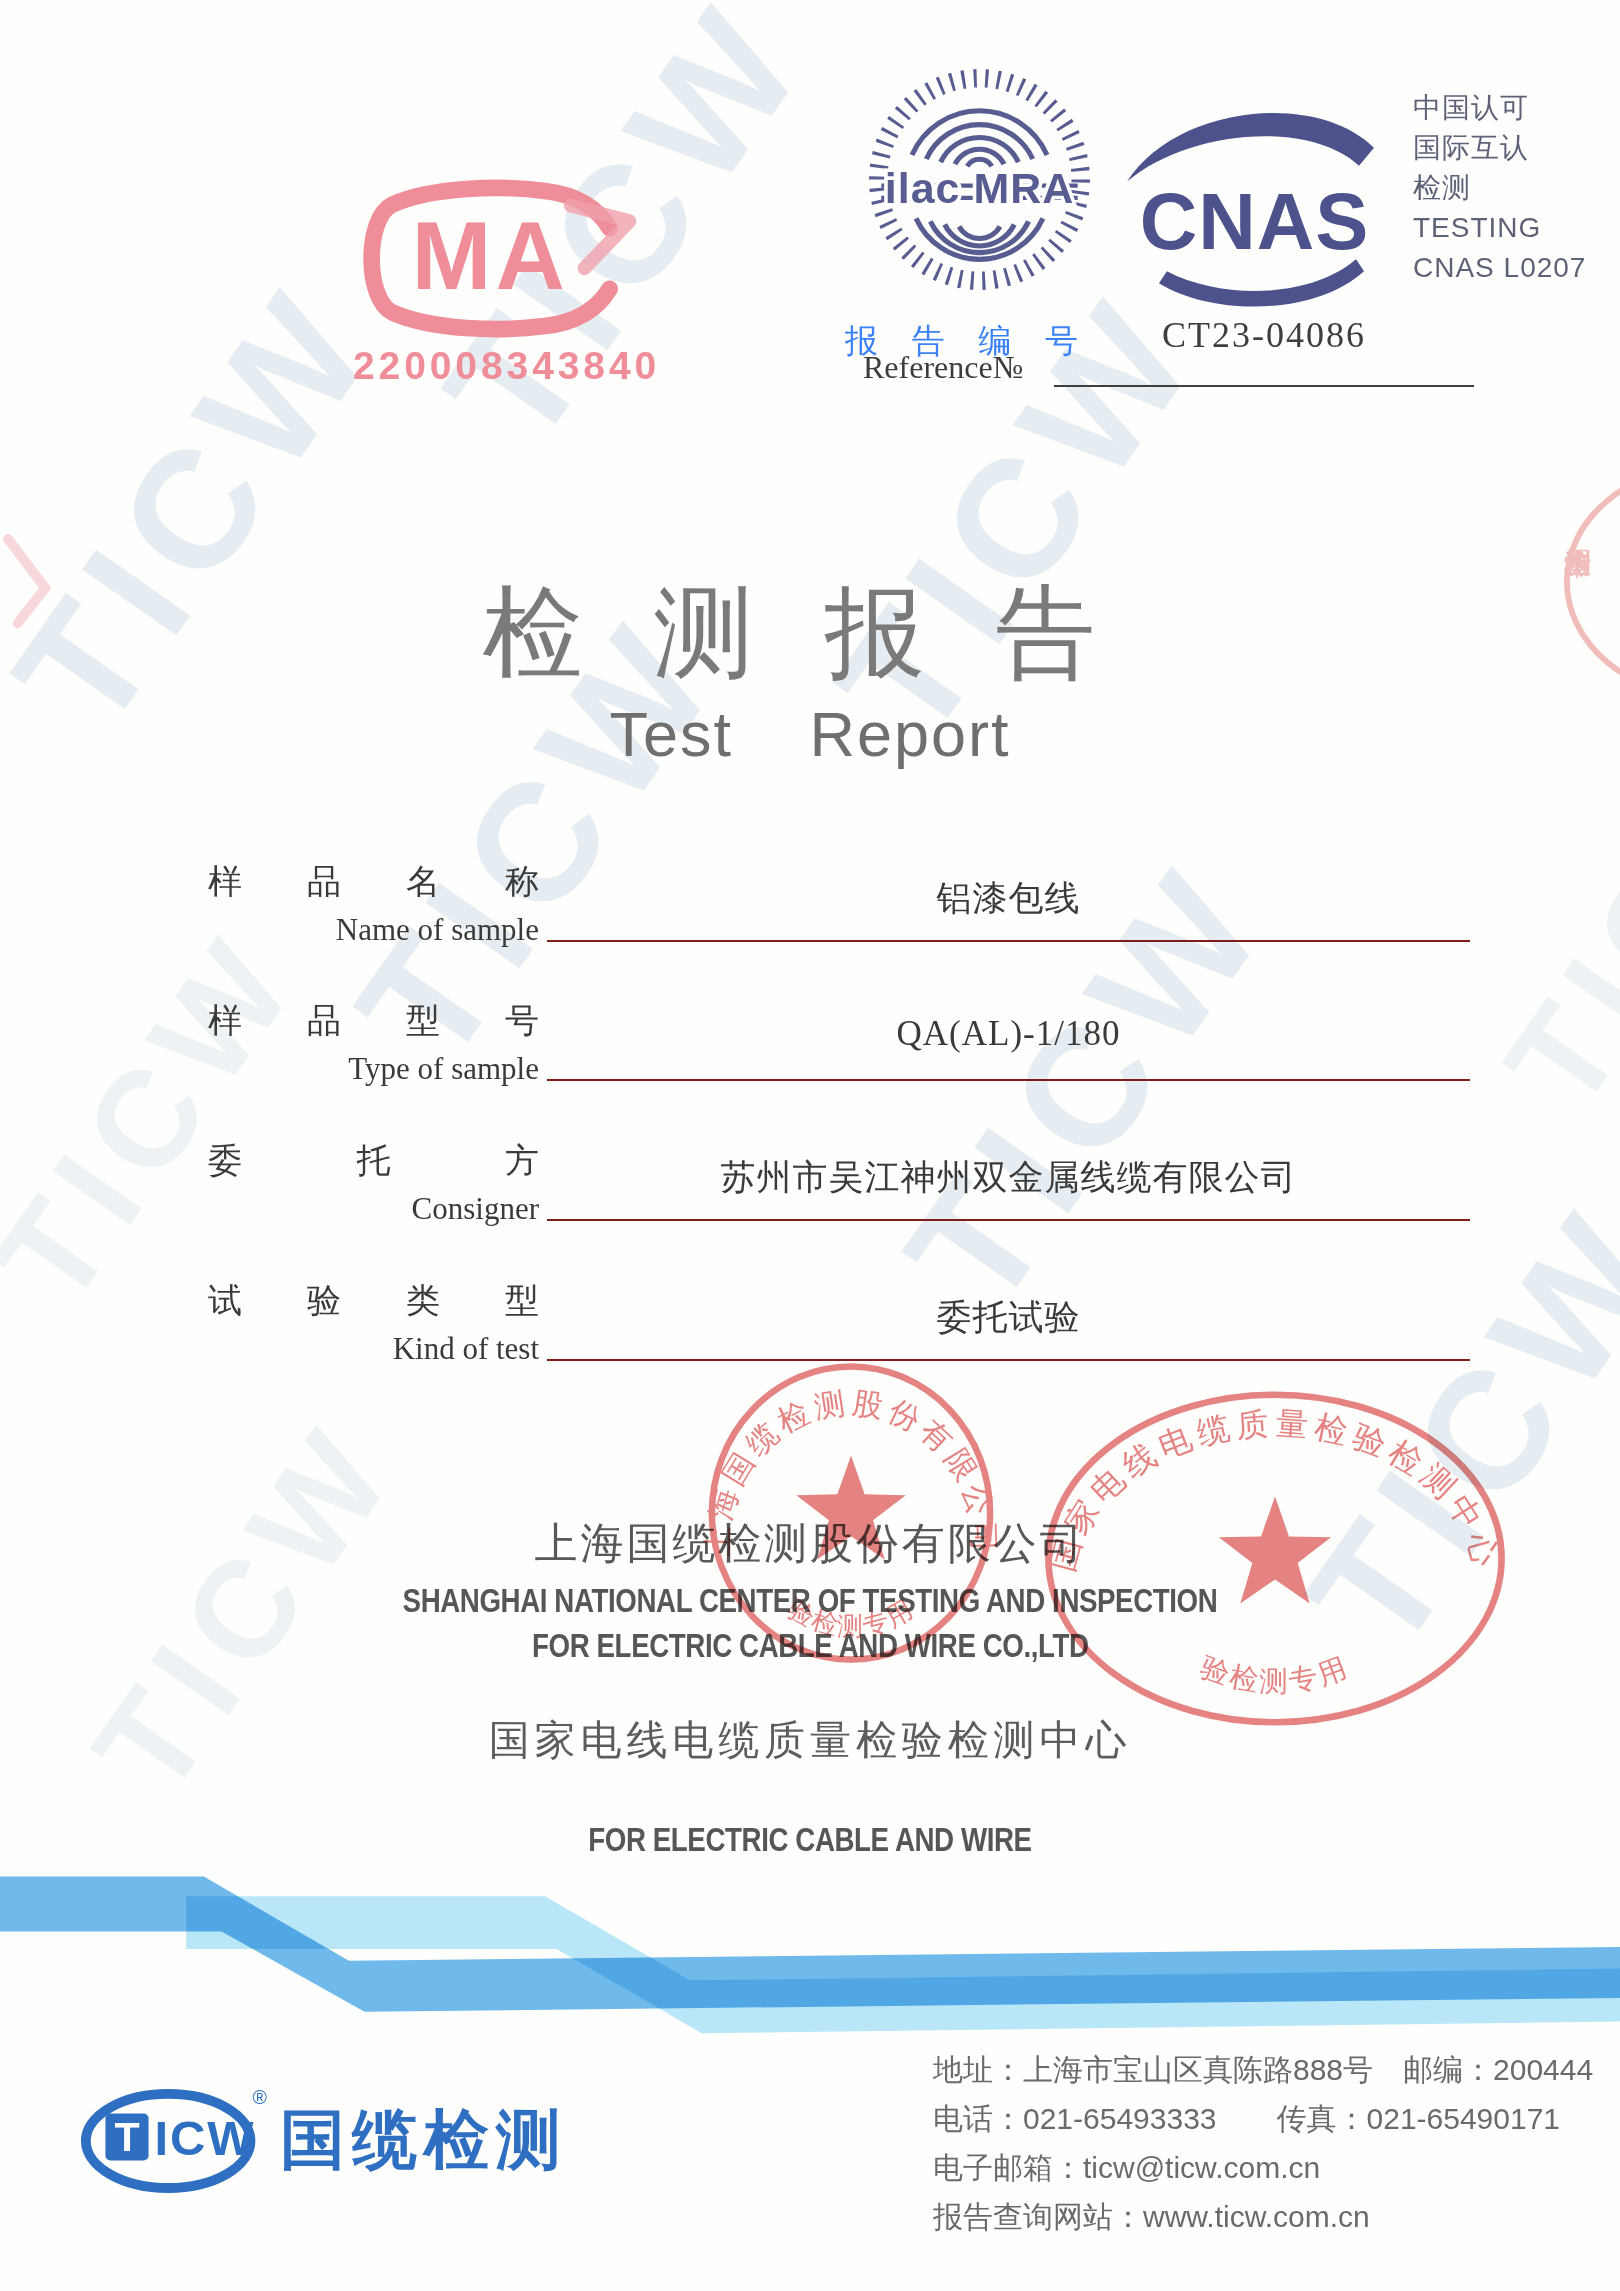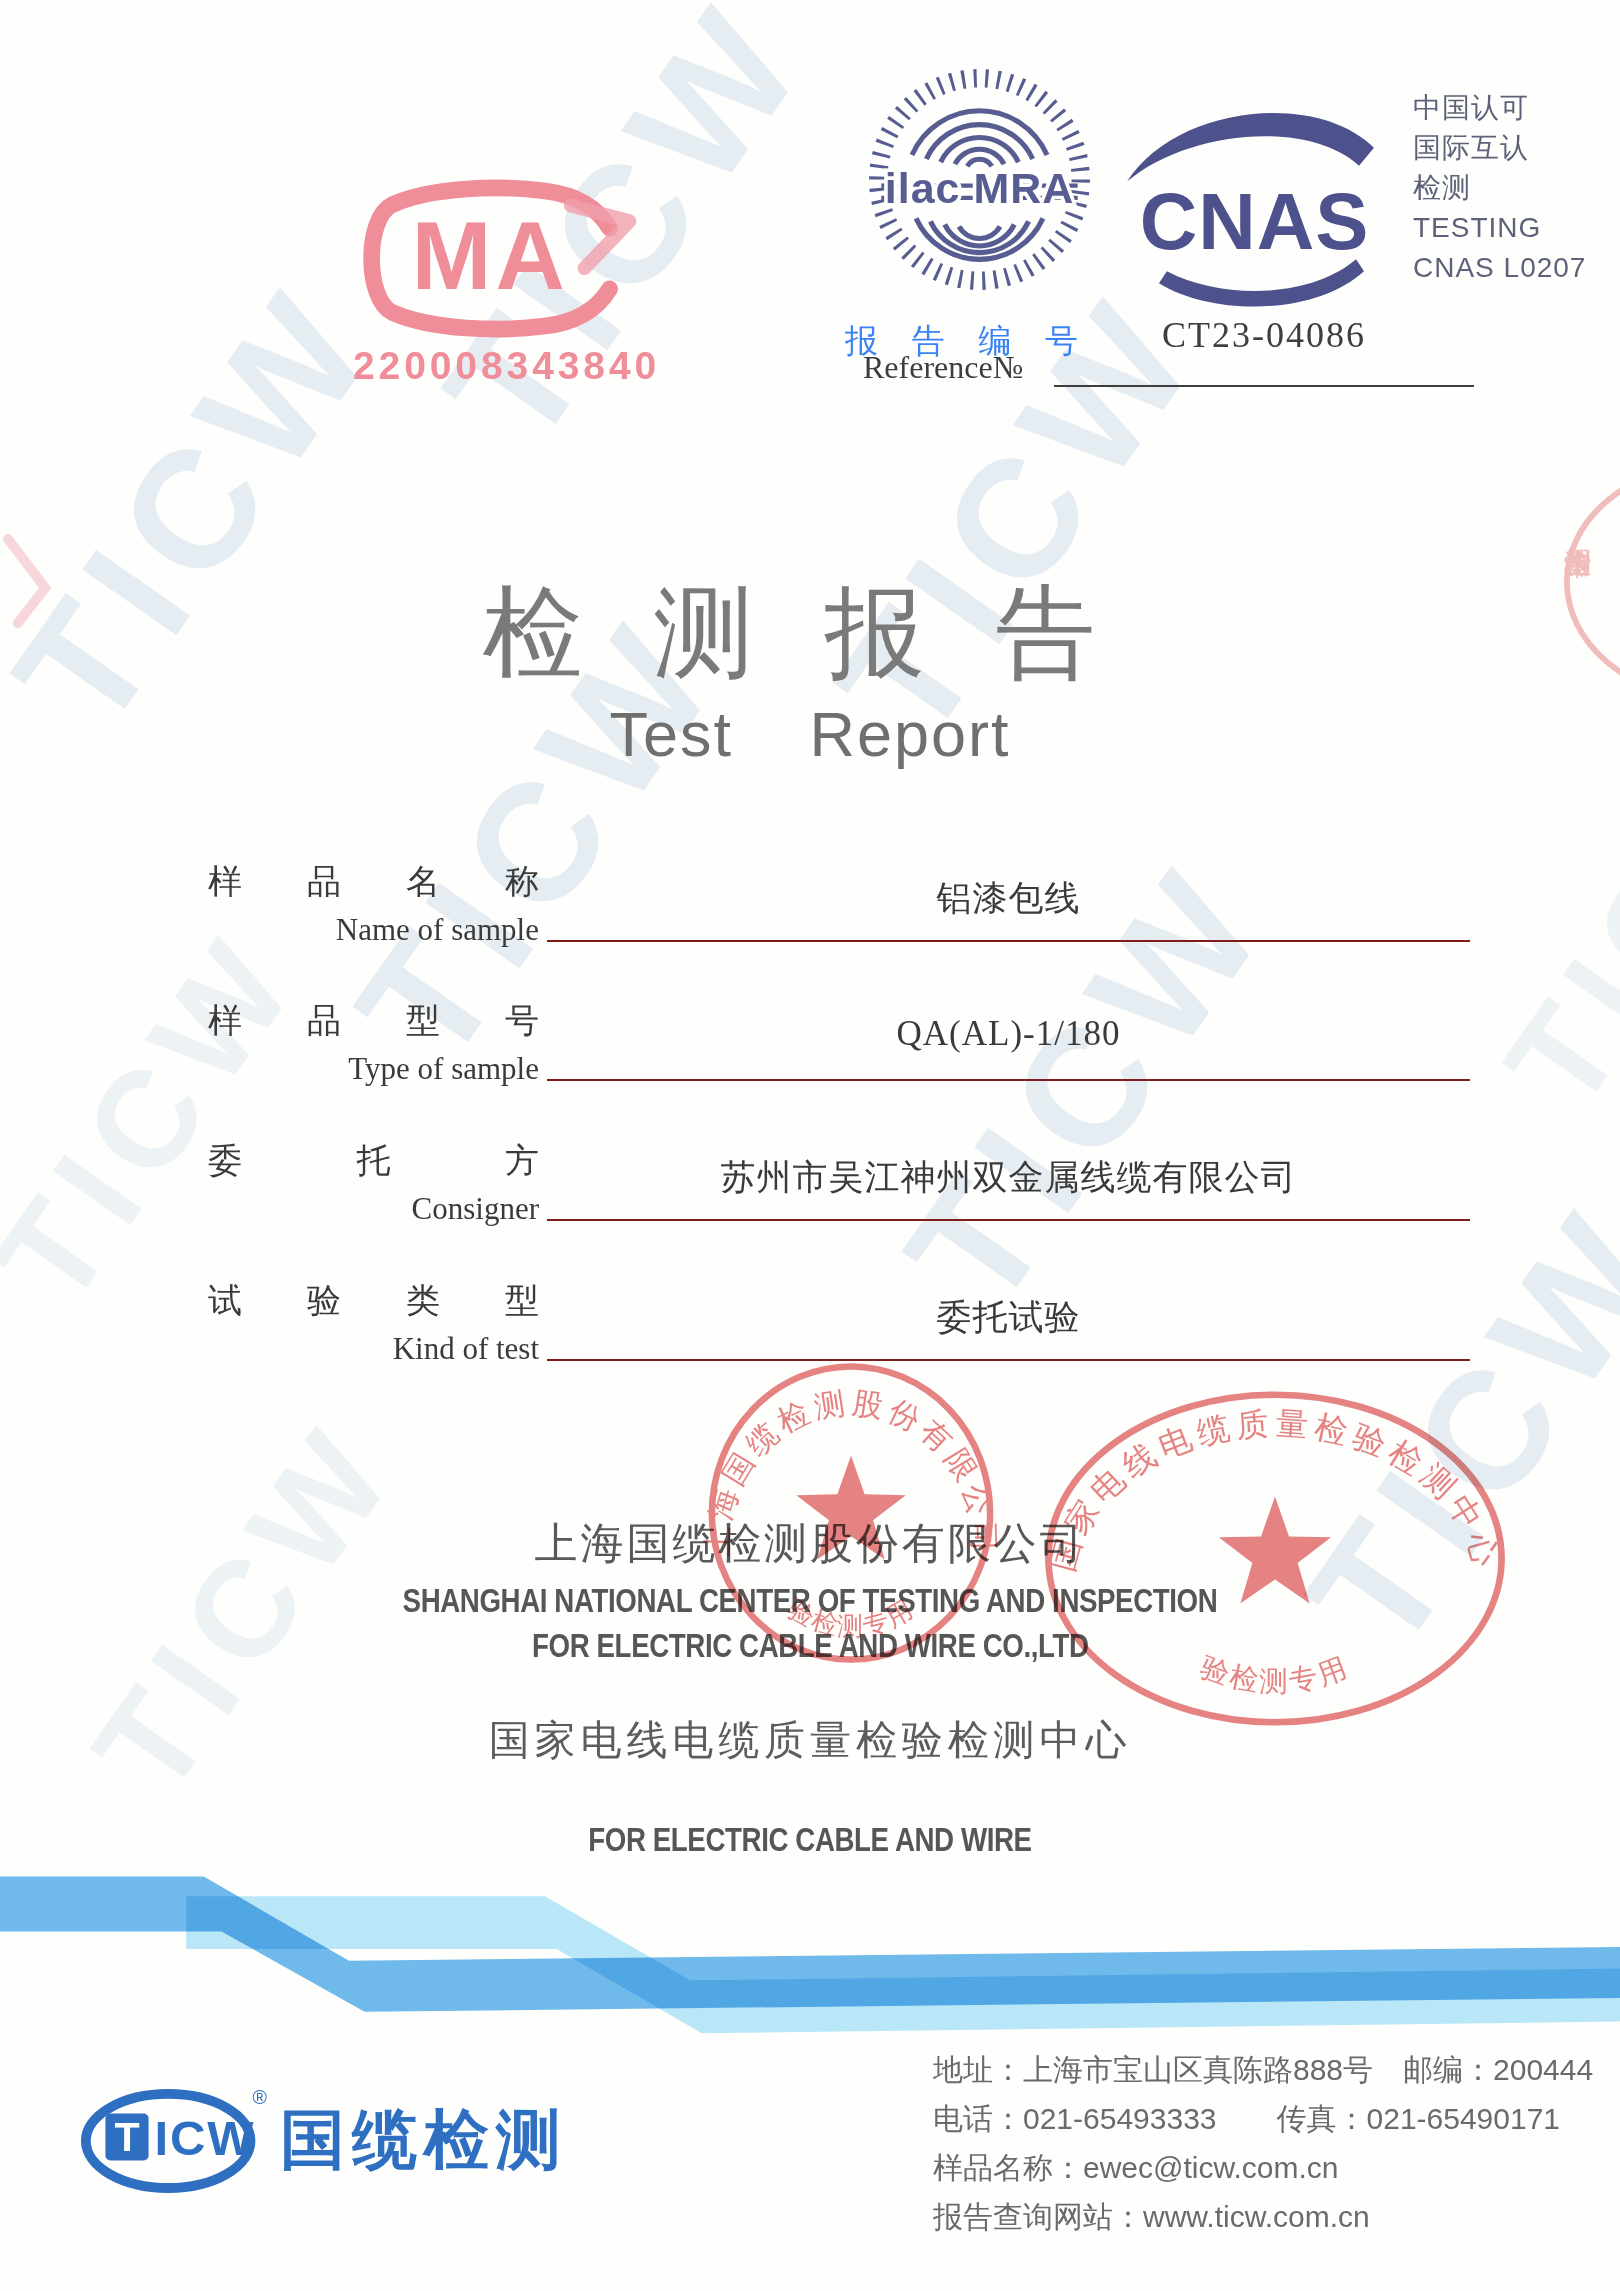--- a/index.html
+++ b/index.html
@@ -238,18 +238,18 @@
     <rect x="28" y="30" width="44" height="48" rx="5" fill="#2e6fc2"></rect>
     <text x="50" y="68" text-anchor="middle" font-size="42" font-weight="bold" fill="#ffffff" font-family="Liberation Sans, sans-serif">T</text>
     <text x="78" y="72" font-size="50" font-weight="bold" fill="#2e6fc2" letter-spacing="2" font-family="Liberation Sans, sans-serif">ICW</text>
     <text x="178" y="20" font-size="20" fill="#2e6fc2" font-family="Liberation Sans, sans-serif">®</text>
   </svg>
   <div class="logo-cn">国缆检测</div>
 
   <div class="contact">
     <div>地址：上海市宝山区真陈路888号　邮编：200444</div>
     <div>电话：021-65493333　　传真：021-65490171</div>
-    <div>样品名称：ewec@ticw.com.cn</div>
+    <div>电子邮箱：ticw@ticw.com.cn</div>
     <div>报告查询网站：www.ticw.com.cn</div>
   </div>
 
 </div>
 
 
 </body></html>

